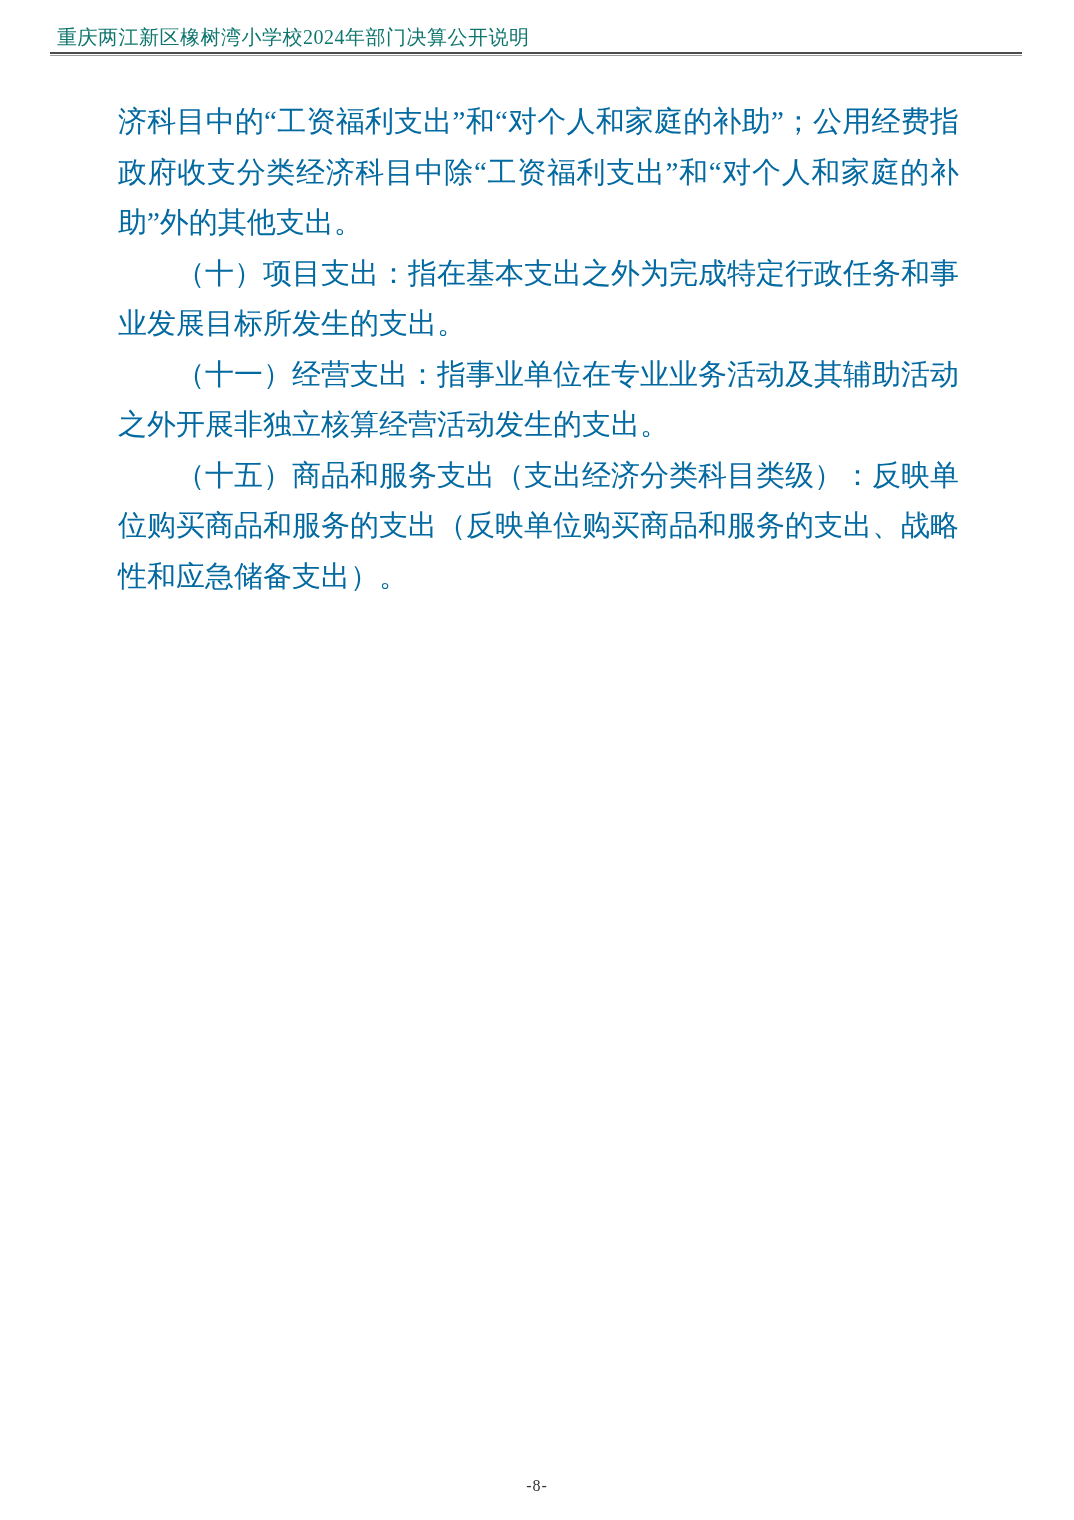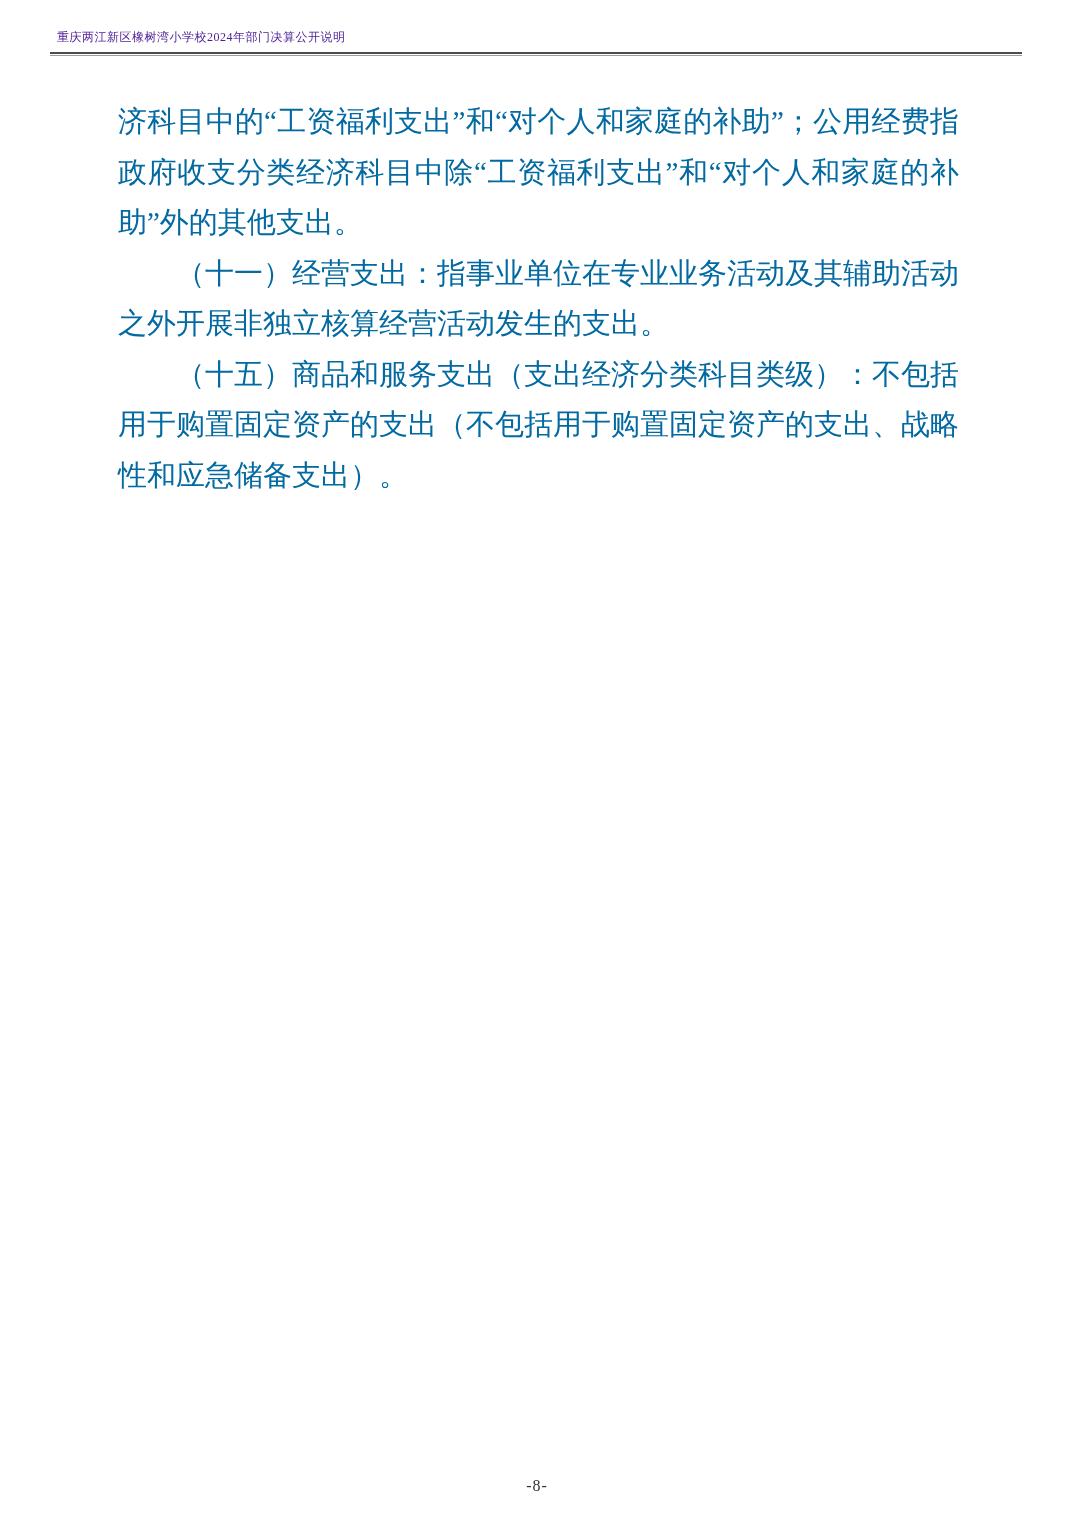--- a/index.html
+++ b/index.html
@@ -14,23 +14,23 @@
     background: #ffffff;
     overflow: hidden;
     font-family: "Liberation Serif", "DejaVu Serif", serif;
     color: #111111;
   }
   
   .header-title {
     position: absolute;
     left: 57px;
     top: 27px;
-    font-size: 12px;
+    font-size: 20px;
     line-height: 20px;
-    color: #4c1d95;
+    color: #0f766e;
     letter-spacing: 0.5px;
     white-space: nowrap;
     text-align: center;
   }
   .header-rule {
     position: absolute;
     left: 50px;
     top: 52px;
     width: 972px;
     height: 1px;
@@ -72,19 +72,20 @@
 <body>
 
 <div class="page">
 
   <div class="header-title">重庆两江新区橡树湾小学校2024年部门决算公开说明</div>
 
   <div class="header-rule"></div>
 
   <div class="doc-body" id="doc-body">
       <p class="">济科目中的“工资福利支出”和“对个人和家庭的补助”；公用经费指政府收支分类经济科目中除“工资福利支出”和“对个人和家庭的补助”外的其他支出。</p>
+      <p class="indent">（十）项目支出：指在基本支出之外为完成特定行政任务和事业发展目标所发生的支出。</p>
       <p class="indent">（十一）经营支出：指事业单位在专业业务活动及其辅助活动之外开展非独立核算经营活动发生的支出。</p>
-      <p class="indent">（十五）商品和服务支出（支出经济分类科目类级）：不包括用于购置固定资产的支出（不包括用于购置固定资产的支出、战略性和应急储备支出）。</p>
+      <p class="indent">（十五）商品和服务支出（支出经济分类科目类级）：反映单位购买商品和服务的支出（反映单位购买商品和服务的支出、战略性和应急储备支出）。</p>
     </div>
 
   <div class="page-number">-8-</div>
 
 </div>
 
 </body></html>

